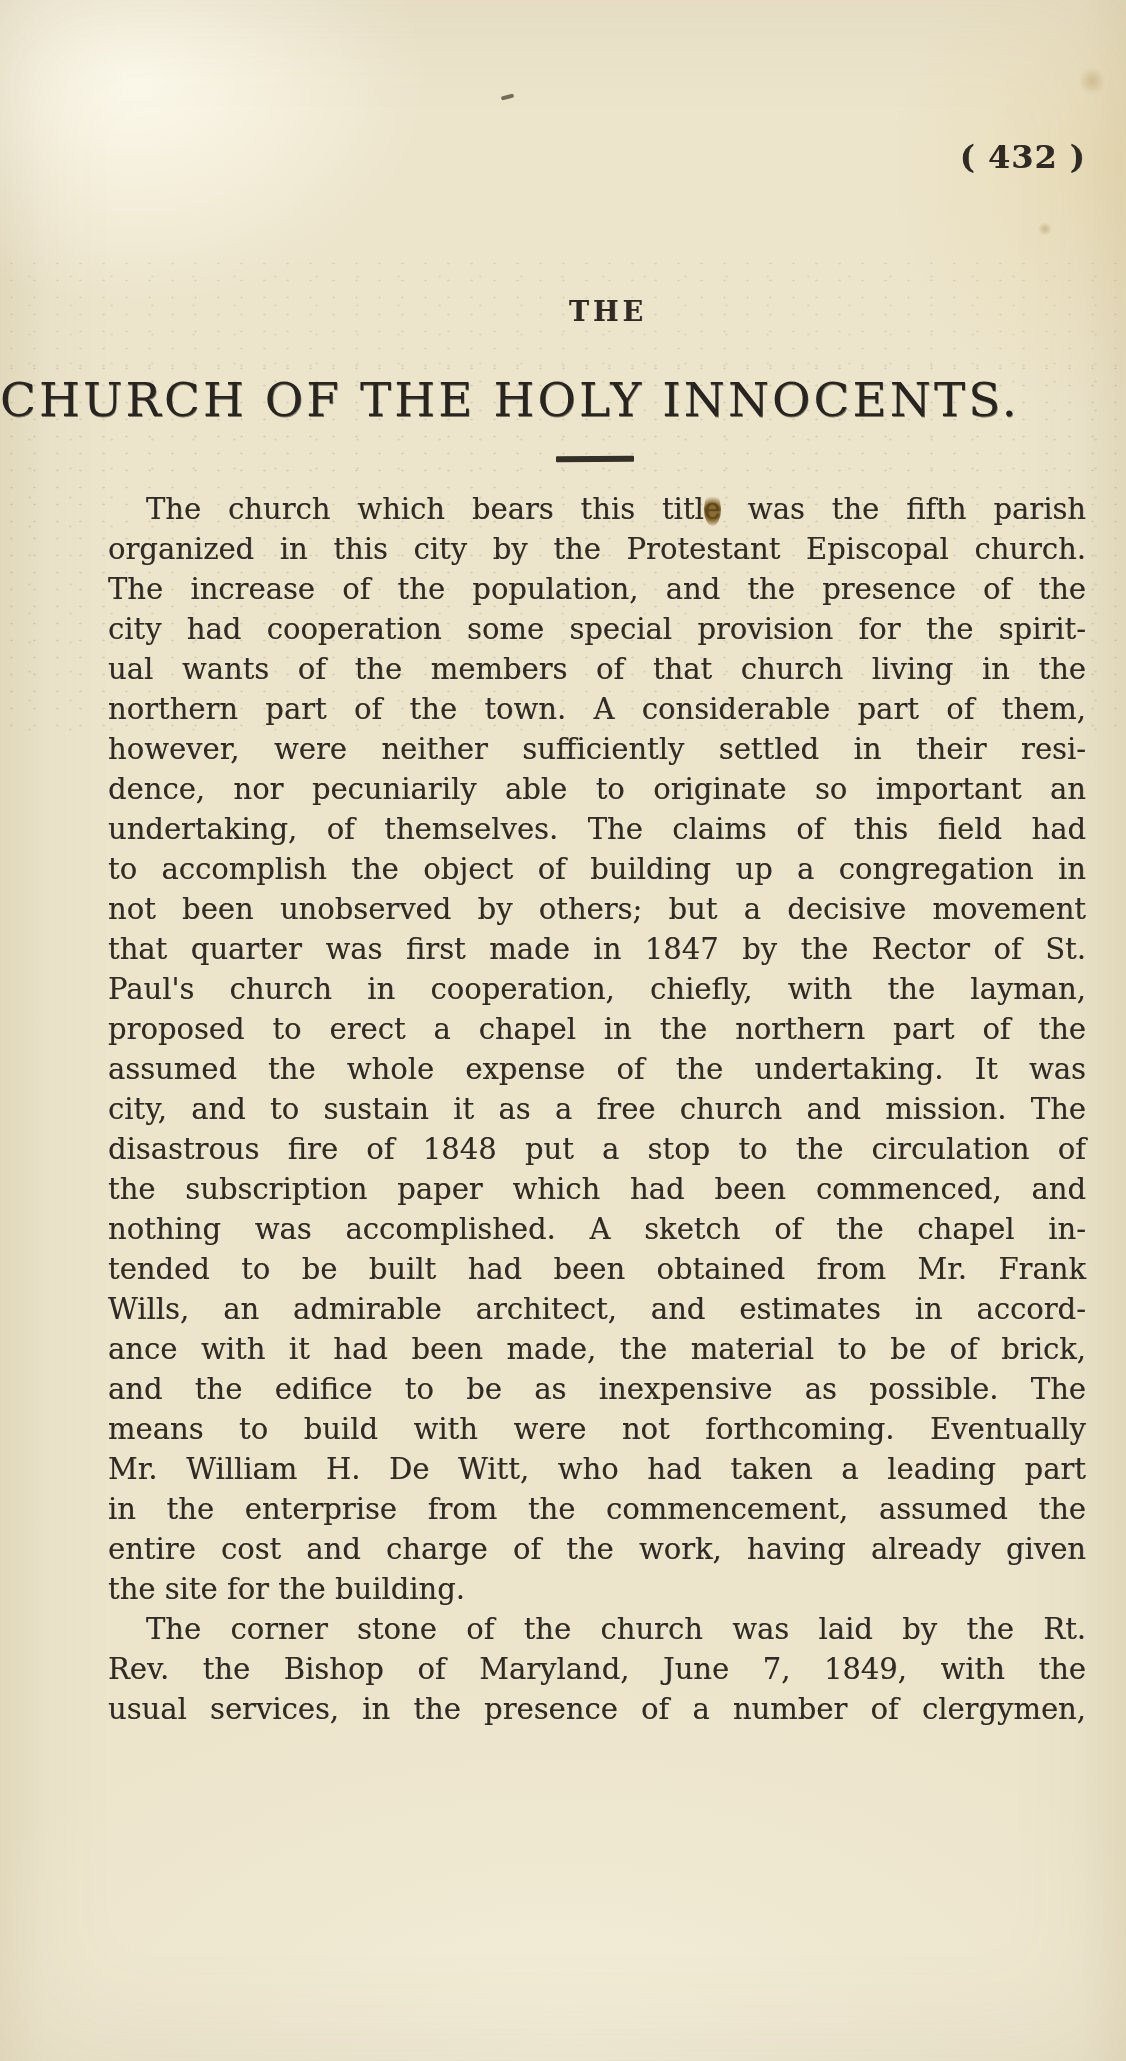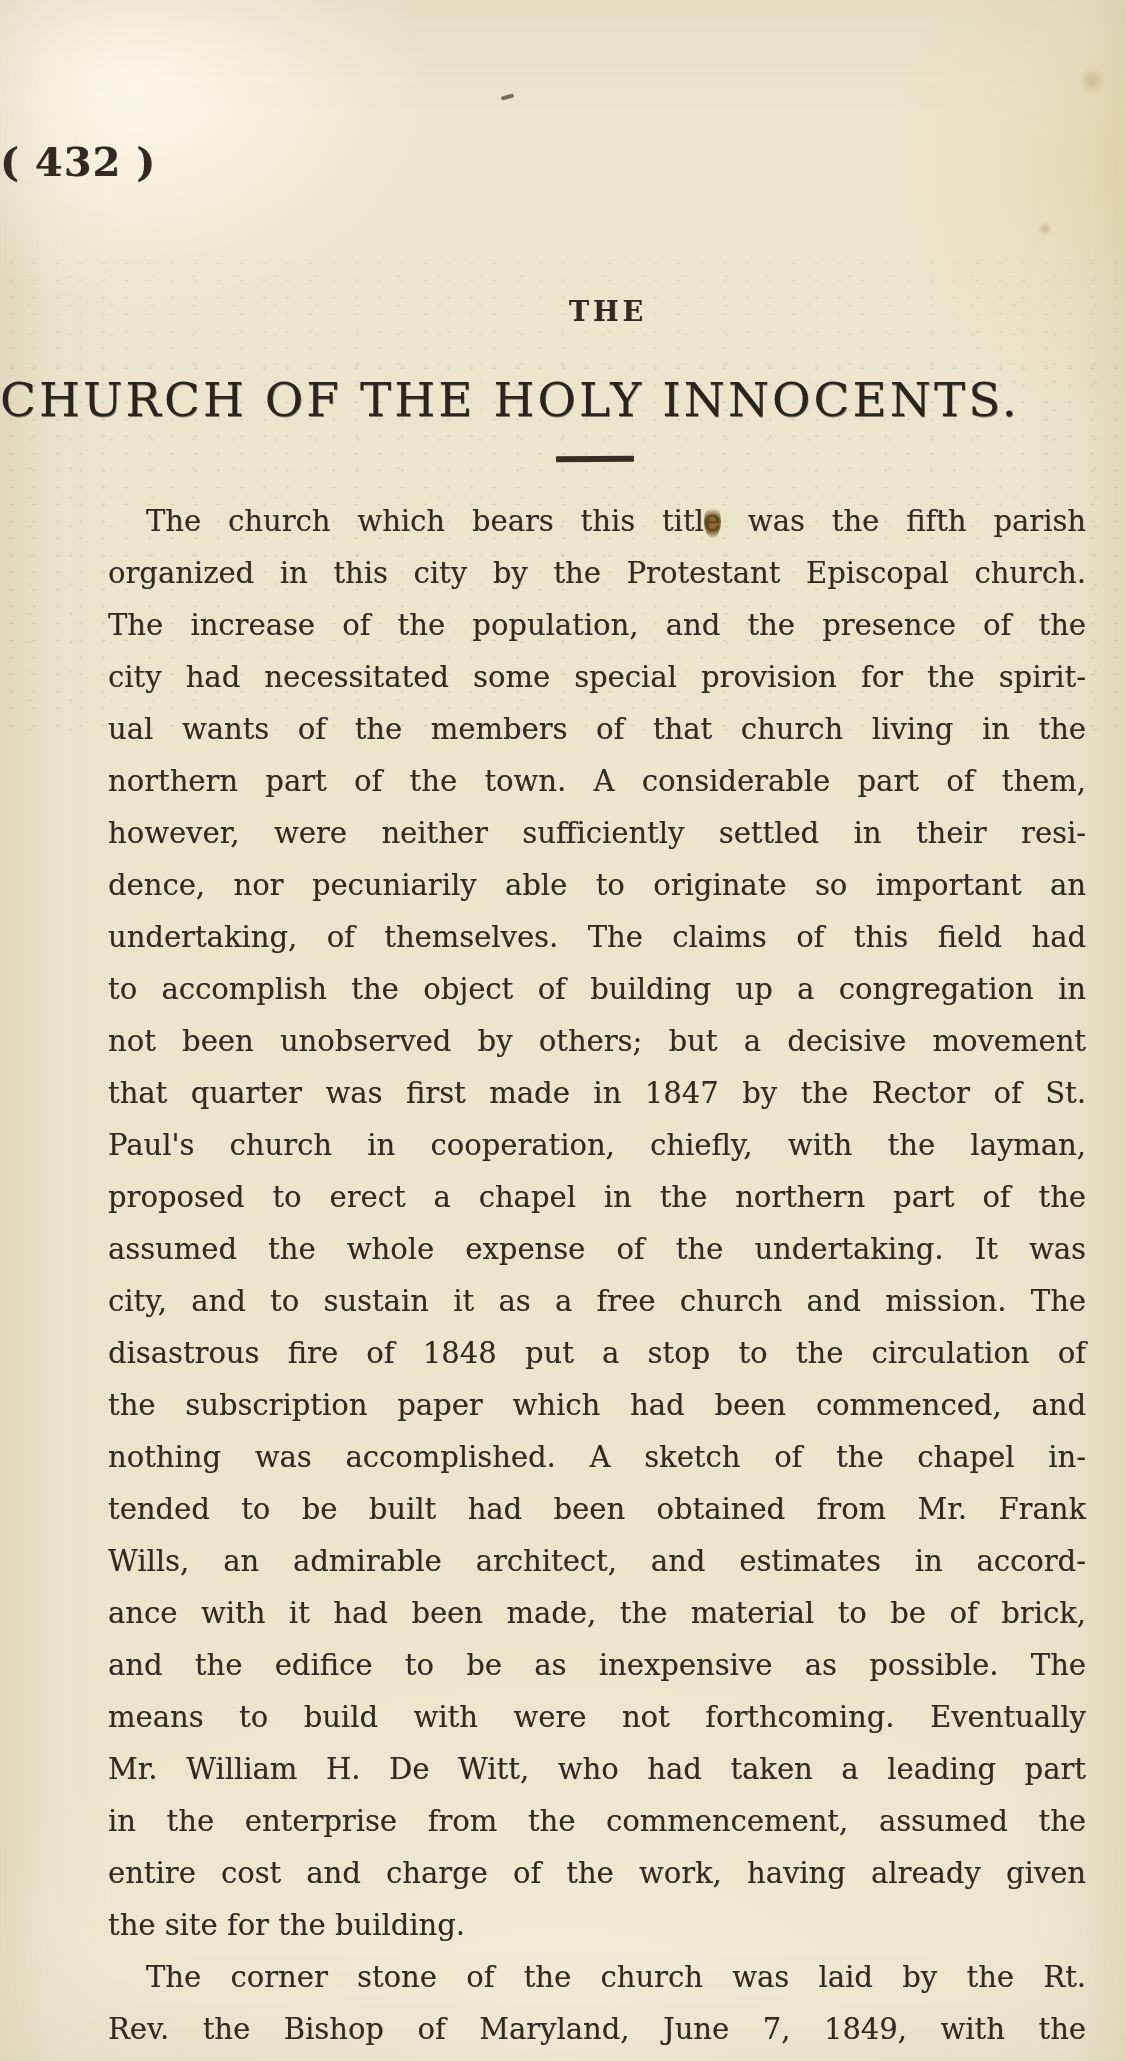--- a/index.html
+++ b/index.html
@@ -29,22 +29,22 @@
       radial-gradient(rgba(88,82,64,0.10) 1px, transparent 2px);
     background-size: 23px 17px, 41px 29px;
     background-position: 0 0, 9px 7px;
     filter: blur(0.4px);
     pointer-events: none;
   }
   .ghost-band.upper { top: 255px; height: 120px; opacity: 0.8; }
   .page-number {
     position: absolute;
     top: 138px; left: 0; width: 1086px;
-    text-align: left;
-    font-size: 40px;
+    text-align: right;
+    font-size: 32px;
     font-weight: bold;
     letter-spacing: 1px;
     text-shadow: 0.4px 0.4px 0 rgba(47,43,36,0.45);
   }
   .kicker {
     position: absolute;
     top: 296px; left: 0; width: 1126px;
     text-align: center;
     font-size: 27px;
     font-weight: bold;
@@ -70,21 +70,21 @@
     transform: rotate(-0.5deg);
   }
   .body-text {
     position: absolute;
     left: 108px; top: 489px;
     width: 978px;
     font-size: 29px;
     line-height: 40px;
     text-shadow: 0.35px 0.35px 0 rgba(47,43,36,0.4);
   }
-  .text-line { height: 40px; text-align: left; margin-top: 12px; }
+  .text-line { height: 40px; text-align: left; }
   .text-line.just { text-align: justify; text-align-last: justify; }
   .text-line.indent { text-indent: 38px; }
   .ink-blot {
     position: relative;
     color: #5e481b;
     background: radial-gradient(circle at 50% 58%, rgba(122,90,30,0.85) 40%, rgba(122,90,30,0) 72%);
     border-radius: 50%;
     text-shadow: 0 0 2px rgba(95,73,28,0.9);
   }
   .speck-dash {
@@ -126,21 +126,21 @@
 
   <div class="page-number">( 432 )</div>
   <div class="kicker">THE</div>
   <div class="page-title">CHURCH OF THE HOLY INNOCENTS.</div>
   <div class="title-rule"></div>
 
   <div class="body-text">
       <div class="text-line indent just">The church which bears this titl<span class="ink-blot">e</span> was the fifth parish</div>
       <div class="text-line just">organized in this city by the Protestant Episcopal church.</div>
       <div class="text-line just">The increase of the population, and the presence of the</div>
-      <div class="text-line just">city had necessitated some special provision for the spirit-</div>
+      <div class="text-line just">city had cooperation some special provision for the spirit-</div>
       <div class="text-line just">ual wants of the members of that church living in the</div>
       <div class="text-line just">northern part of the town. A considerable part of them,</div>
       <div class="text-line just">however, were neither sufficiently settled in their resi-</div>
       <div class="text-line just">dence, nor pecuniarily able to originate so important an</div>
       <div class="text-line just">undertaking, of themselves. The claims of this field had</div>
       <div class="text-line just">to accomplish the object of building up a congregation in</div>
       <div class="text-line just">not been unobserved by others; but a decisive movement</div>
       <div class="text-line just">that quarter was first made in 1847 by the Rector of St.</div>
       <div class="text-line just">Paul's church in cooperation, chiefly, with the layman,</div>
       <div class="text-line just">proposed to erect a chapel in the northern part of the</div>

